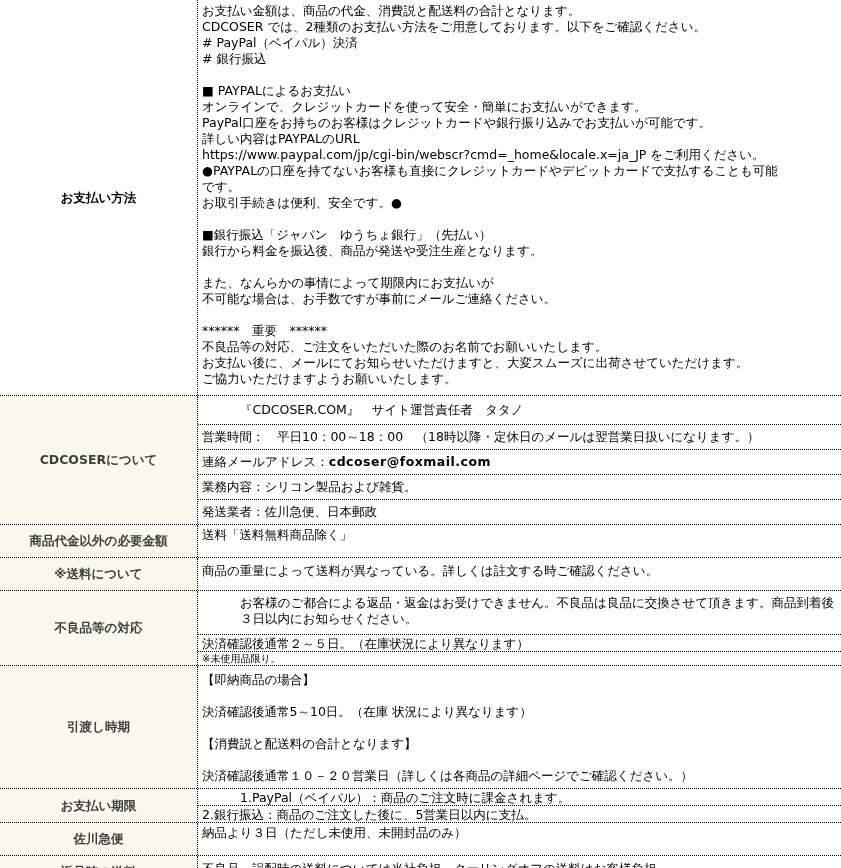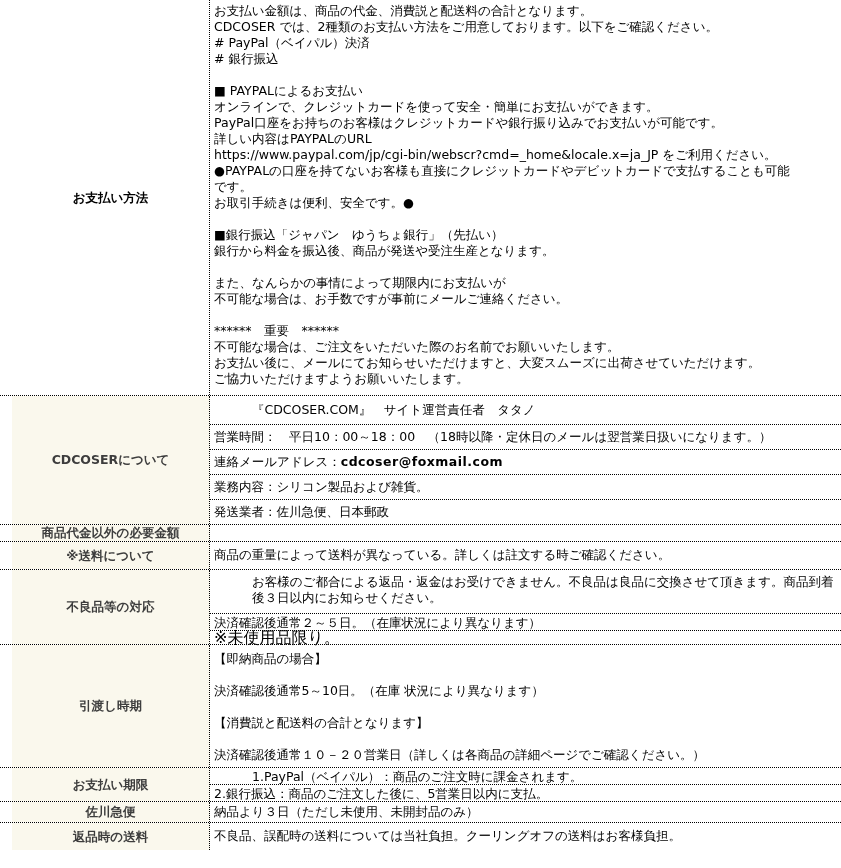--- a/index.html
+++ b/index.html
@@ -14,33 +14,32 @@
   .tbl { width:841px; }
   .section { display:flex; border-top:1px dotted #000; }
   .section:first-child { border-top:none; }
   .hcell {
     width:198px; min-width:198px;
     border-right:1px dotted #000;
     background:#FAF8ED;
     display:flex; align-items:center; justify-content:center;
     font-weight:bold; color:#3d3d3d;
     text-align:center;
-    padding:0 6px;
+    padding:8px 6px;
     line-height:16px;
-    margin-left:12px;
   }
   .hcell.white { background:#ffffff; color:#000; }
   .ccell { flex:1; min-width:0; }
   .block { padding:3px 4px 8px 4px; }
   .line { min-height:16px; line-height:16px; white-space:pre-wrap; }
   .subrow { border-top:1px dotted #000; padding:4px 4px; line-height:16px; }
   .subrow:first-child { border-top:none;margin-left:38px; }
   .subrow.tall { padding:6px 4px; }
   .subrow.snug { padding:1px 4px 0 4px; line-height:15px; }
-  .subrow.tight { padding:0 4px; line-height:13px; font-size:16px; }
+  .subrow.tight { padding:0 4px; line-height:13px; font-size:10px; }
   .subrow.two-line { min-height:43px; padding:4px 4px 6px 4px; }
   .single { padding:2px 4px; line-height:16px; }
   .single.pad { padding:5px 4px 6px 4px; }
   .email { font-weight:bold; letter-spacing:0.5px; }
   .delivery-block { padding:6px 4px 4px 4px; }
 </style>
 </head>
 <body>
 
 <div class="tbl">
@@ -63,40 +62,43 @@
         <div class="line">です。</div>
         <div class="line">お取引手続きは便利、安全です。●</div>
         <div class="line"></div>
         <div class="line">■銀行振込「ジャパン　ゆうちょ銀行」（先払い）</div>
         <div class="line">銀行から料金を振込後、商品が発送や受注生産となります。</div>
         <div class="line"></div>
         <div class="line">また、なんらかの事情によって期限内にお支払いが</div>
         <div class="line">不可能な場合は、お手数ですが事前にメールご連絡ください。</div>
         <div class="line"></div>
         <div class="line">******　重要　******</div>
-        <div class="line">不可能な場合は、ご注文をいただいた際のお名前でお願いいたします。</div>
+        <div class="line">不良品等の対応、ご注文をいただいた際のお名前でお願いいたします。</div>
         <div class="line">お支払い後に、メールにてお知らせいただけますと、大変スムーズに出荷させていただけます。</div>
         <div class="line">ご協力いただけますようお願いいたします。</div>
       </div>
     </div>
   </div>
 
   <div class="section">
     <div class="hcell">CDCOSERについて</div>
     <div class="ccell">
       <div class="subrow tall">『CDCOSER.COM』　サイト運営責任者　タタノ</div>
       <div class="subrow">営業時間：　平日10：00～18：00　（18時以降・定休日のメールは翌営業日扱いになります。）</div>
       <div class="subrow"><span>連絡メールアドレス：</span><span class="email">cdcoser@foxmail.com</span></div>
       <div class="subrow">業務内容：シリコン製品および雑貨。</div>
       <div class="subrow">発送業者：佐川急便、日本郵政</div>
     </div>
   </div>
 
   <div class="section">
     <div class="hcell">商品代金以外の必要金額</div>
+    <div class="ccell">
+      <div class="single">送料「送料無料商品除く」</div>
+    </div>
   </div>
 
   <div class="section">
     <div class="hcell">※送料について</div>
     <div class="ccell">
       <div class="single pad">商品の重量によって送料が異なっている。詳しくは註文する時ご確認ください。</div>
     </div>
   </div>
 
   <div class="section">

